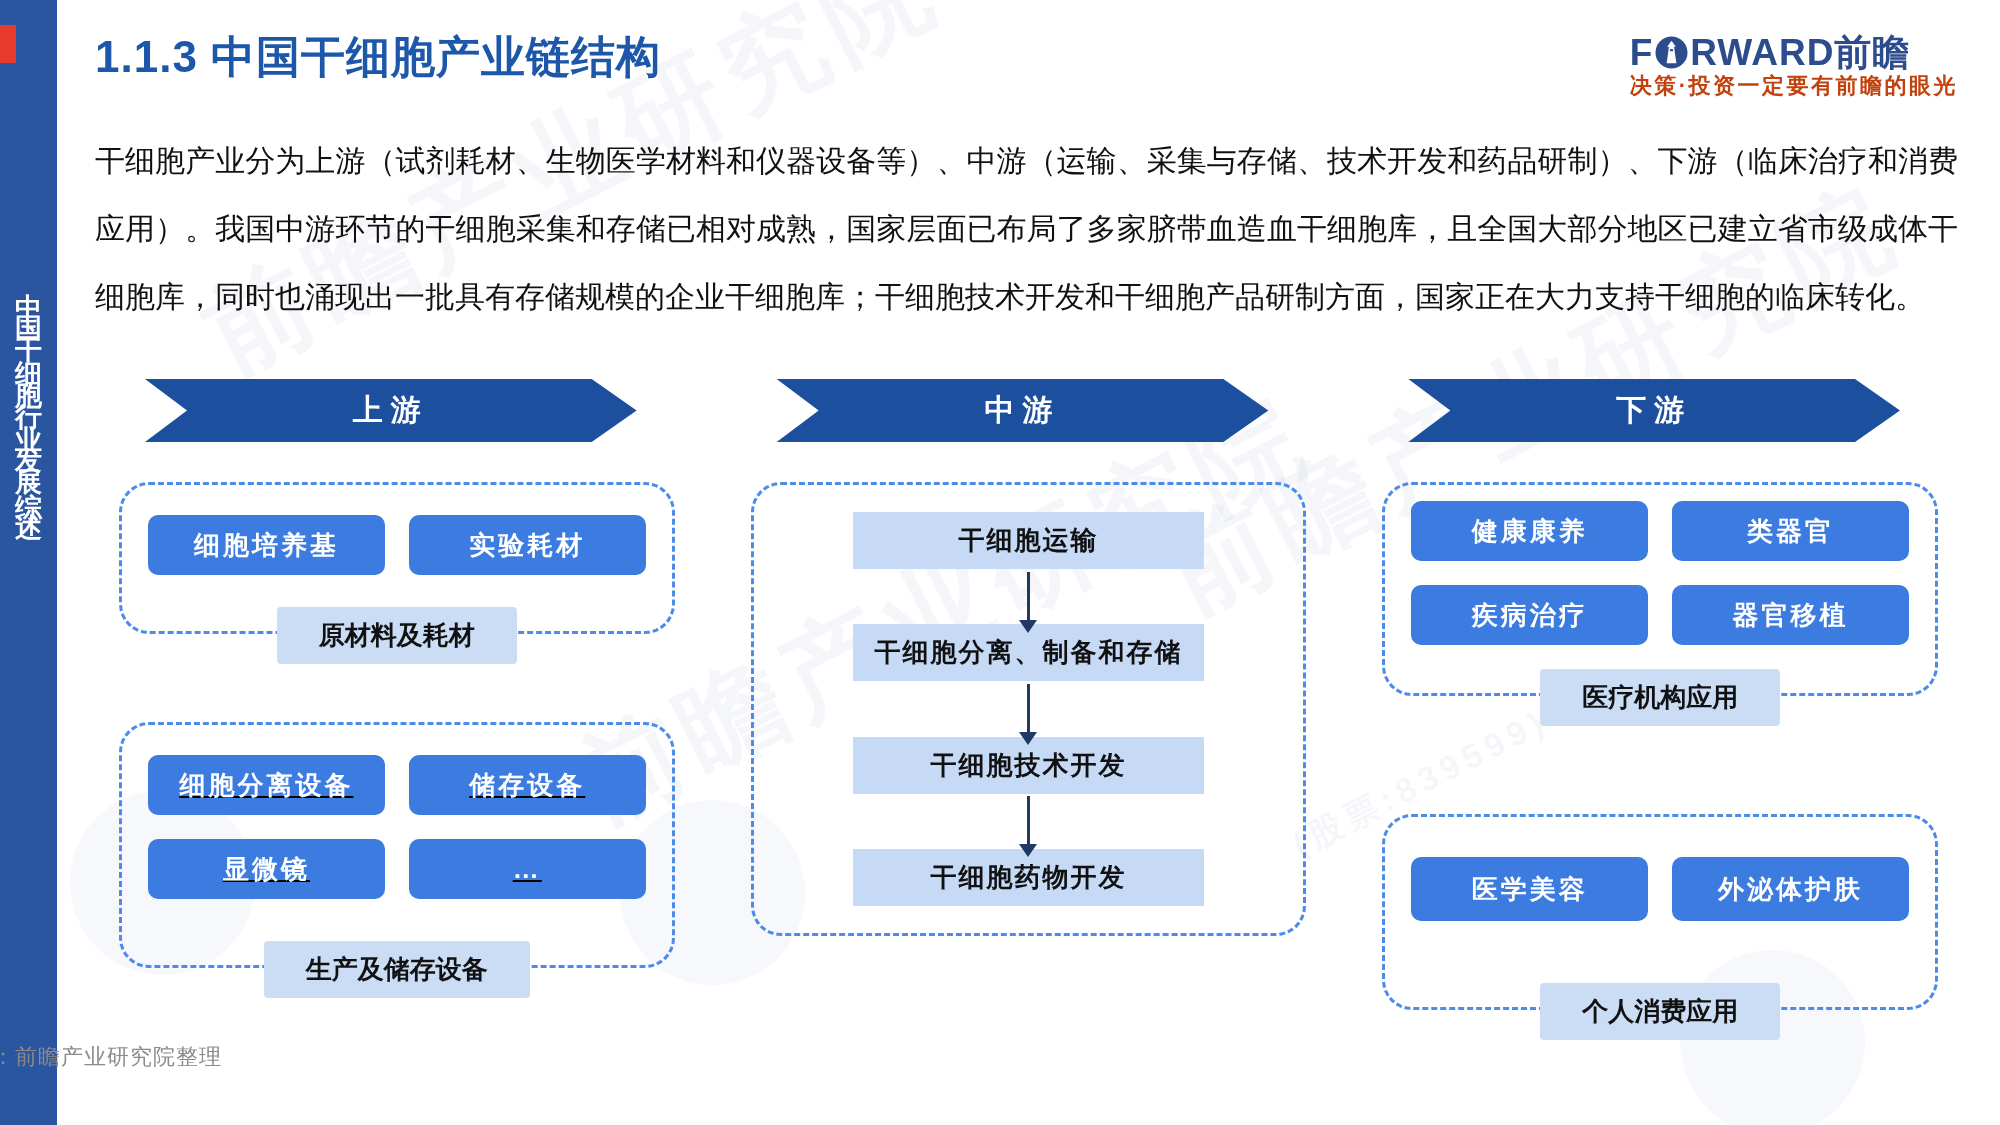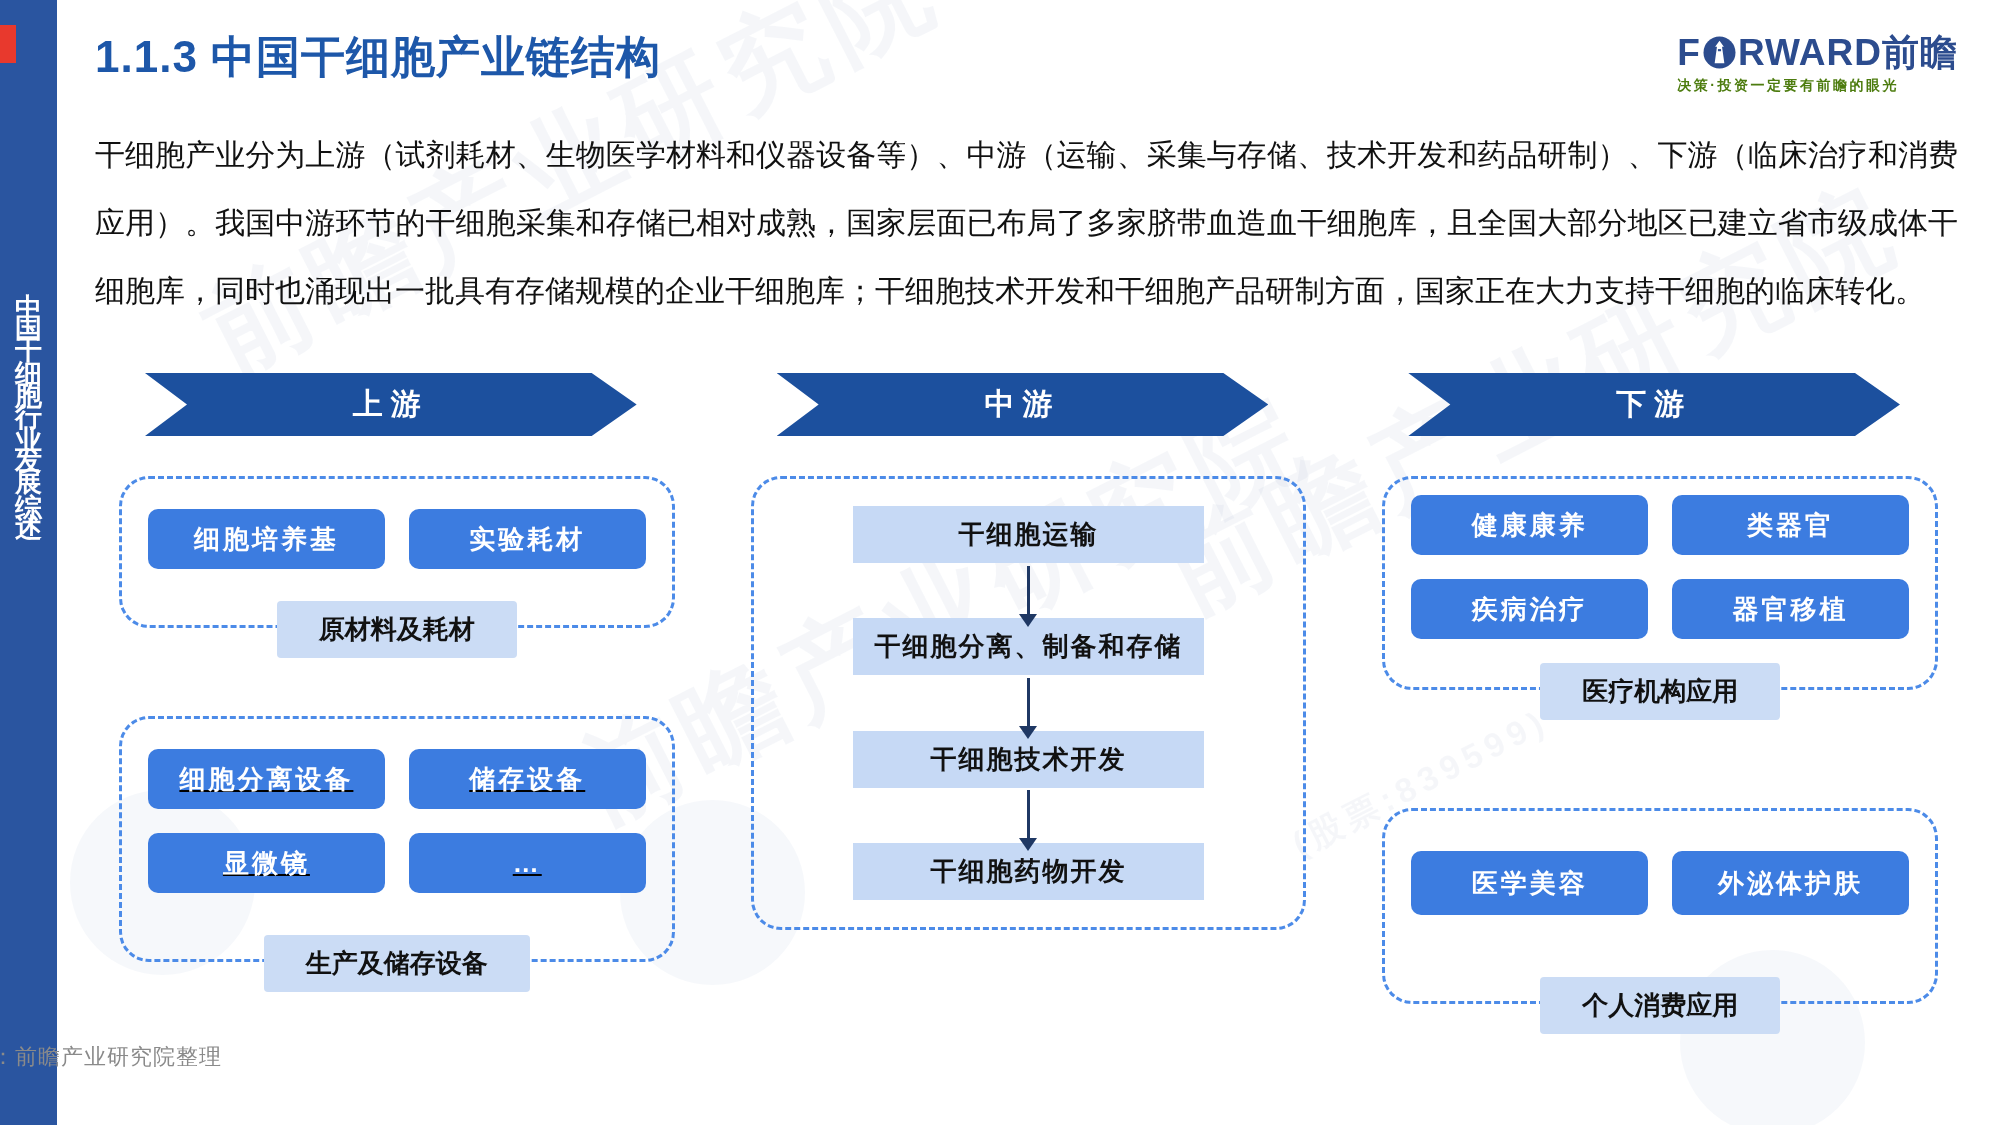--- a/index.html
+++ b/index.html
@@ -16,21 +16,21 @@
     font-weight:700; letter-spacing:22px; white-space:nowrap; }
 
   
   .main { position:absolute; left:57px; top:0; width:1943px; height:1125px; padding:28px 42px 0 38px; }
 
   .header { display:flex; justify-content:space-between; align-items:flex-start; }
   .title { color:#1D57A9; font-size:44px; font-weight:800; letter-spacing:1px; }
   .logo { display:flex; flex-direction:column; align-items:flex-start; margin-top:6px; }
   .logo-row { display:flex; align-items:center; color:#2C4C8E; font-size:37px; font-weight:800; letter-spacing:1px; line-height:1; }
   .logo-o { display:inline-flex; width:33px; height:33px; margin:0 2px; }
-  .logo-tagline { color:#4d7c0f; font-size:14px; font-weight:700; letter-spacing:2.5px; margin-top:6px; }
+  .logo-tagline { color:#c2410c; font-size:22px; font-weight:700; letter-spacing:2.5px; }
 
   .intro { margin-top:26px; font-size:30px; line-height:68px; color:#111; text-align:justify; }
 
   
   .chain { display:grid; grid-template-columns:1fr 1fr 1fr; column-gap:76px; margin-top:48px; padding:0 20px 0 24px; }
   .col { display:flex; flex-direction:column; }
 
   .banner { height:63px; background:#1C509E; margin:0 38px 0 26px;
     clip-path:polygon(0 0, calc(100% - 45px) 0, 100% 50%, calc(100% - 45px) 100%, 0 100%, 42px 50%);
     display:flex; align-items:center; justify-content:center; }

